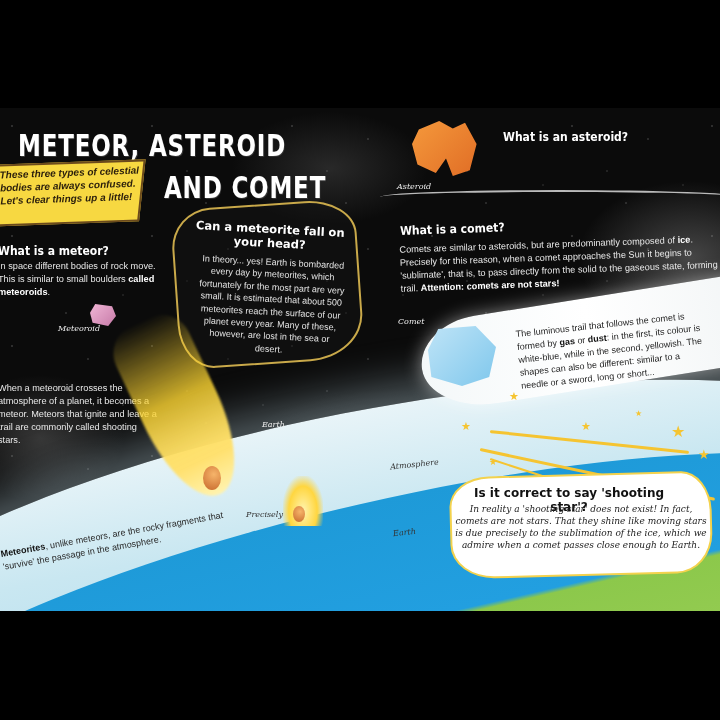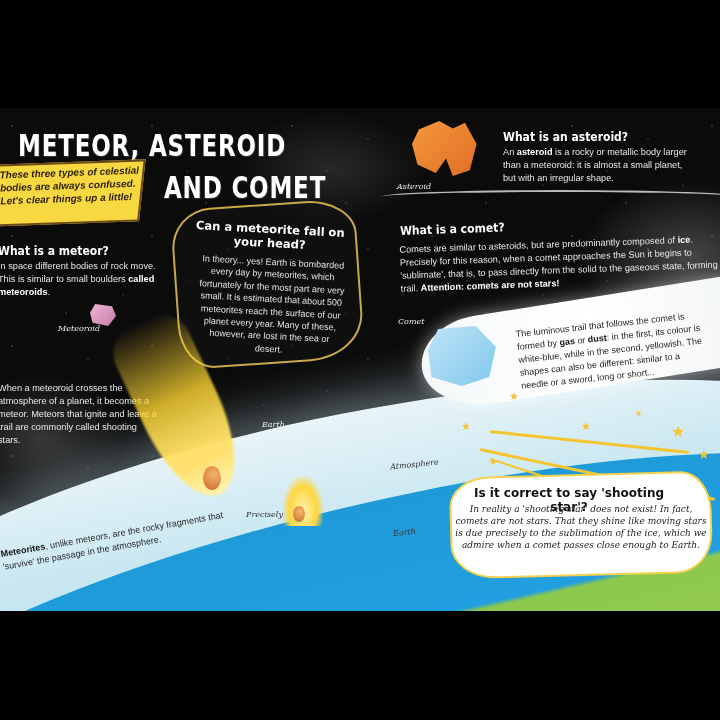--- a/index.html
+++ b/index.html
@@ -216,23 +216,20 @@
   <div class="label dark" style="left:390px; top:352px; transform:rotate(-6deg);">Atmosphere</div>
   <div class="label dark" style="left:393px; top:420px; transform:rotate(-6deg);">Earth</div>
 
   <div class="meteorites-text">
     <b>Meteorites</b><span>, unlike meteors, are the rocky fragments that 'survive' the passage in the atmosphere.</span>
   </div>
 
   <div class="asteroid"></div>
   <div class="label" style="left:397px; top:74px;">Asteroid</div>
   <div class="h" style="left:503px; top:22px;">What is an asteroid?</div>
-  <div class="p" style="left:503px; top:38px; width:190px;">
-    <span>An </span><b>asteroid</b><span> is a rocky or metallic body larger than a meteoroid: it is almost a small planet, but with an irregular shape.</span>
-  </div>
   <div class="divider"></div>
 
   <div class="h" style="left:400px; top:116px; transform:rotate(-2deg) scaleX(0.9);">What is a comet?</div>
   <div class="p" style="left:400px; top:130px; width:330px; transform:rotate(-2deg);">
     <span>Comets are similar to asteroids, but are predominantly composed of </span><b>ice</b><span>. Precisely for this reason, when a comet approaches the Sun it begins to 'sublimate', that is, to pass directly from the solid to the gaseous state, forming a trail. </span><b>Attention: comets are not stars!</b>
   </div>
 
   <div class="label" style="left:398px; top:209px;">Comet</div>
   <div class="comet-tail"></div>
   <div class="comet-core"></div>

